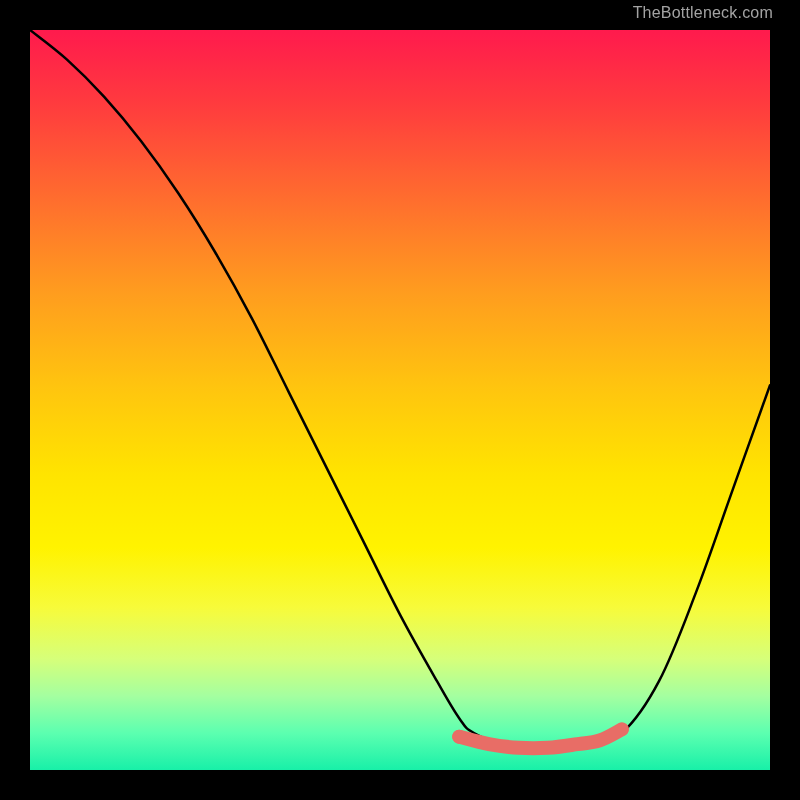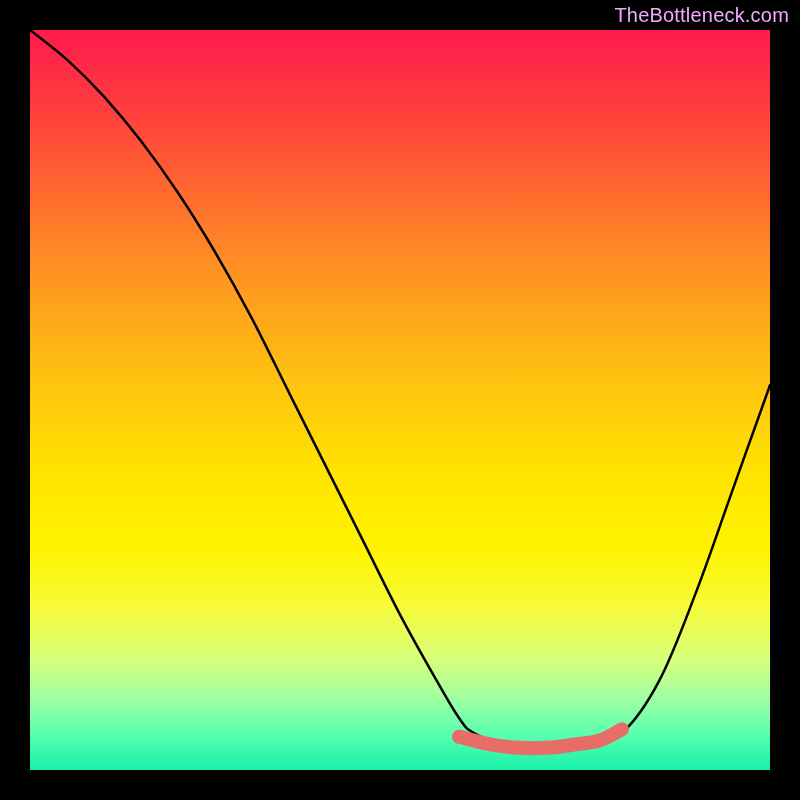--- a/index.html
+++ b/index.html
@@ -43,23 +43,23 @@
   .curve-svg {
     position: absolute;
     left: 0;
     top: 0;
     width: 740px;
     height: 740px;
   }
   .attribution {
     position: absolute;
     top: 4px;
-    right: 11px;
-    color: #f0abfc;
-    font-size: 20px;
+    right: 27px;
+    color: #a3a3a3;
+    font-size: 16px;
     font-weight: 500;
     letter-spacing: 0.2px;
   }
 </style>
 </head>
 <body>
 
 <div class="attribution">TheBottleneck.com</div>
 
 <div class="chart-frame">

